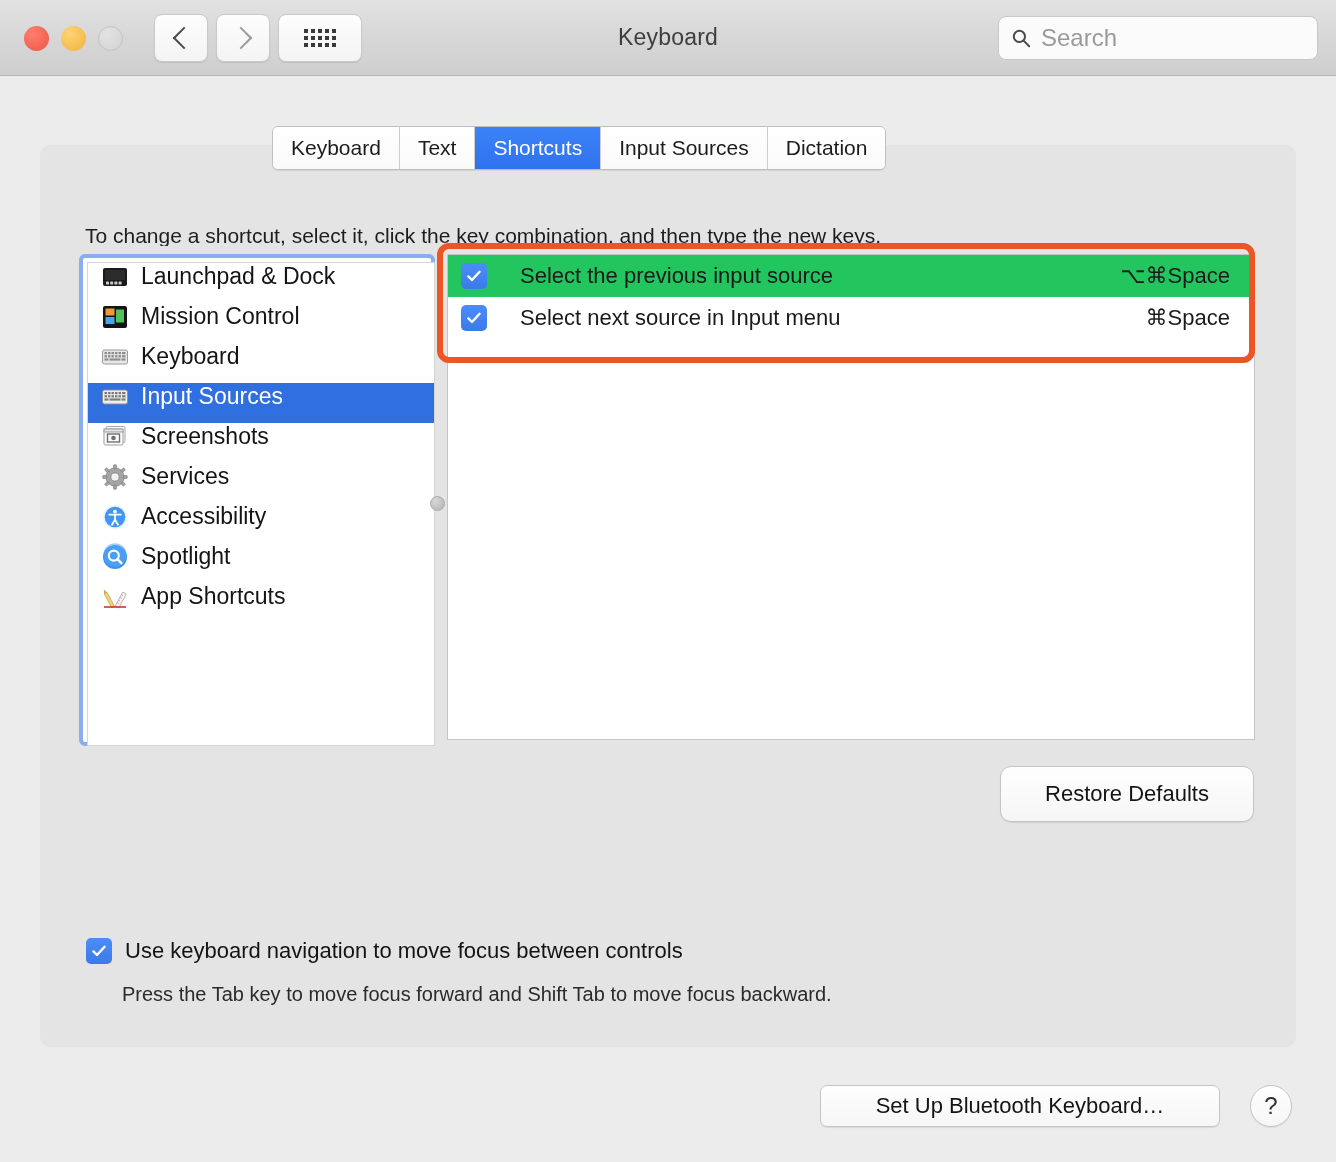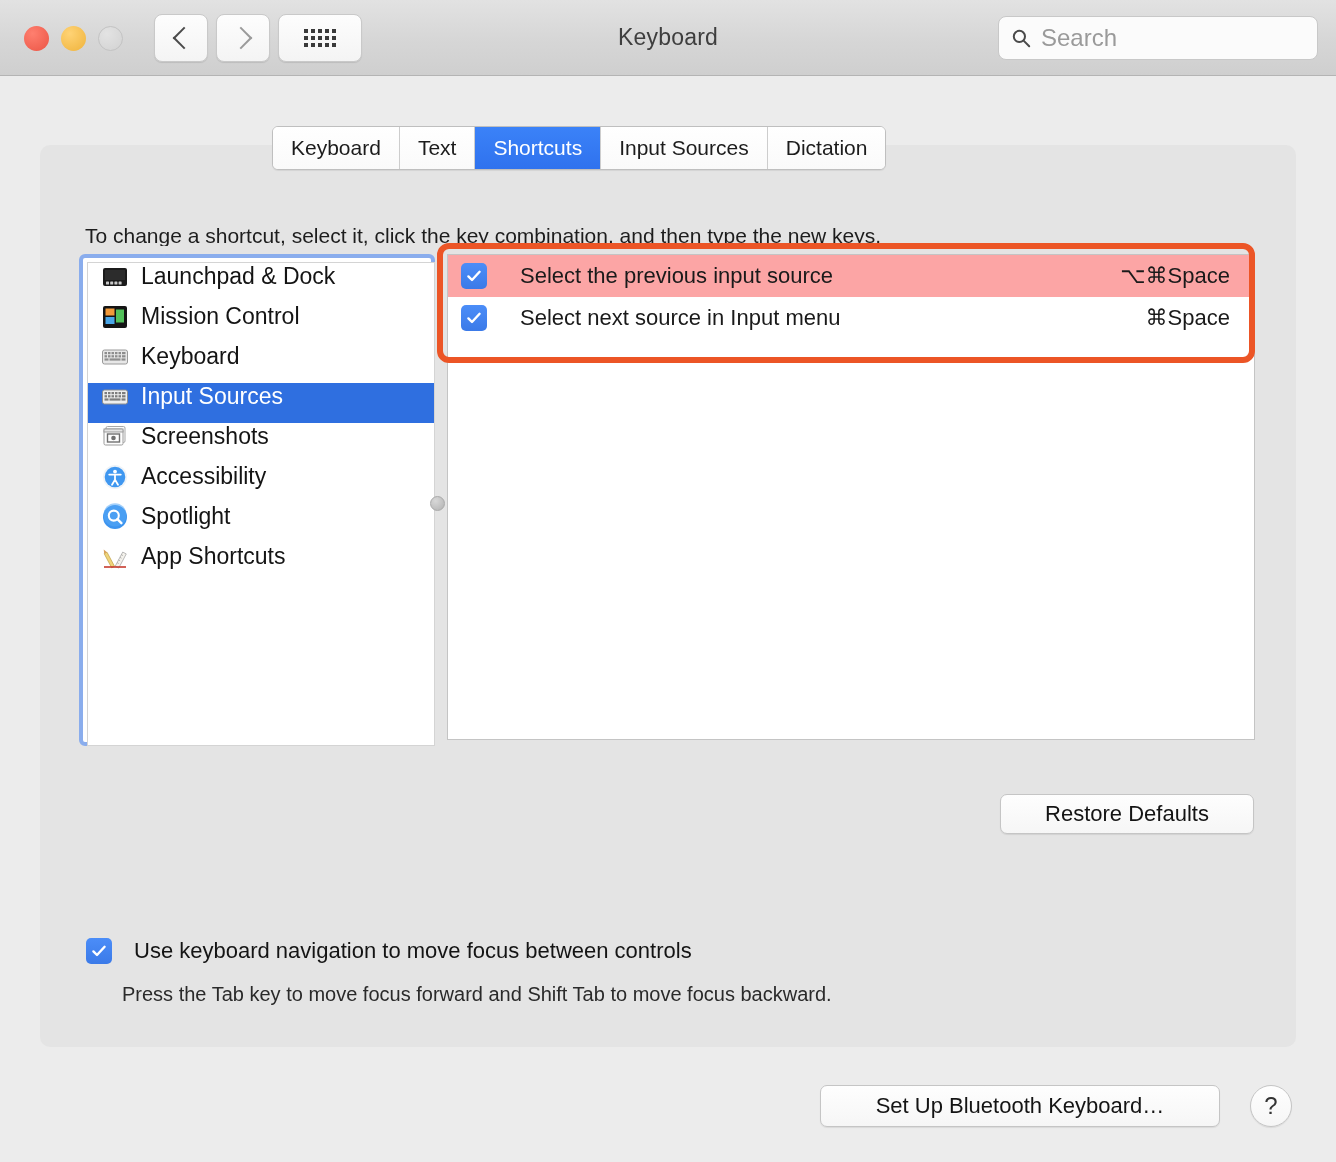--- a/index.html
+++ b/index.html
@@ -146,21 +146,21 @@
   .shortcuts-panel {
     position: absolute; left: 447px; top: 254px;
     width: 808px; height: 486px;
     background: #ffffff; border: 1px solid #c4c4c4;
     box-sizing: border-box;
   }
   .sc-row {
     display: flex; align-items: center;
     height: 42px; padding-left: 13px; font-size: 22px; color: #1a1a1a;
   }
-  .sc-row.alt { background: #fca5a5; }
+  .sc-row.alt { background: #22c55e; }
   .cbox {
     width: 26px; height: 26px; border-radius: 5px;
     background: linear-gradient(180deg,#4b8df8,#3b7ae8);
     display: flex; align-items: center; justify-content: center; flex: none;
   }
   .cbox svg { display: block; }
   .sc-label { margin-left: 33px; flex: 1; }
   .sc-key { font-size: 22px; color: #1a1a1a; padding-right: 24px; letter-spacing: 0px; white-space: nowrap; }
 
   
@@ -173,32 +173,32 @@
 
   
   .btn {
     background: linear-gradient(180deg,#fefefe,#f6f6f6);
     border: 1px solid #c5c5c5; border-radius: 7px;
     box-shadow: 0 1px 1px rgba(0,0,0,.08);
     font-size: 22px; color: #141414;
     display: flex; align-items: center; justify-content: center;
     box-sizing: border-box;
   }
-  .restore-btn { position: absolute; left: 1000px; top: 794px; width: 254px; height: 40px; }
+  .restore-btn { position: absolute; left: 1000px; top: 766px; width: 254px; height: 56px; border-radius: 11px; }
   .bt-btn { position: absolute; left: 820px; top: 1085px; width: 400px; height: 42px; }
   .help-btn {
     position: absolute; left: 1250px; top: 1085px;
     width: 42px; height: 42px; border-radius: 50%;
     font-size: 24px; color: #333;
   }
 
   
   .navcheck {
     position: absolute; left: 86px; top: 938px;
-    display: flex; align-items: center; gap: 22px;
+    display: flex; align-items: center; gap: 13px;
   }
   .navcheck .lbl { font-size: 22px; color: #141414; }
   .subnote {
     position: absolute; left: 122px; top: 983px;
     font-size: 20px; color: #2a2a2a;
   }
 </style>
 </head>
 <body>
 
@@ -342,20 +342,39 @@
         <svg class="sicon" viewBox="0 0 28 28">
           <rect x="5" y="3.5" width="19" height="16" rx="1.5" fill="#fbfbfb" stroke="#a8a8a8"></rect>
           <rect x="3" y="6" width="19" height="16" rx="1.5" fill="#fdfdfd" stroke="#9b9b9b"></rect>
           <rect x="3" y="6" width="19" height="3" fill="#e4e4e4" stroke="#9b9b9b"></rect>
           <rect x="6.5" y="11" width="12" height="8" fill="none" stroke="#6f6f6f" stroke-width="1.4"></rect>
           <circle cx="12.5" cy="15" r="2.3" fill="#6f6f6f"></circle>
         </svg>
         <span>Screenshots</span>
       </div>
 
+      <div class="srow">
+        <svg class="sicon" viewBox="0 0 28 28">
+          <g fill="#a5a5a5" stroke="#7e7e7e" stroke-width=".7">
+            <circle cx="14" cy="14" r="9.2"></circle>
+          </g>
+          <g fill="#a5a5a5" stroke="#7e7e7e" stroke-width=".7">
+            <rect x="12.6" y="1.8" width="2.8" height="4" rx=".5"></rect>
+            <rect x="12.6" y="22.2" width="2.8" height="4" rx=".5"></rect>
+            <rect x="1.8" y="12.6" width="4" height="2.8" rx=".5"></rect>
+            <rect x="22.2" y="12.6" width="4" height="2.8" rx=".5"></rect>
+            <rect x="4.6" y="5.2" width="2.8" height="4" rx=".5" transform="rotate(-45 6 7.2)"></rect>
+            <rect x="20.6" y="5.2" width="2.8" height="4" rx=".5" transform="rotate(45 22 7.2)"></rect>
+            <rect x="4.6" y="18.8" width="2.8" height="4" rx=".5" transform="rotate(45 6 20.8)"></rect>
+            <rect x="20.6" y="18.8" width="2.8" height="4" rx=".5" transform="rotate(-45 22 20.8)"></rect>
+          </g>
+          <circle cx="14" cy="14" r="4.1" fill="#f2f2f2" stroke="#7e7e7e" stroke-width=".7"></circle>
+        </svg>
+        <span>Services</span>
+      </div>
 
       <div class="srow">
         <svg class="sicon" viewBox="0 0 28 28">
           <circle cx="14" cy="14" r="12" fill="#eef3f8"></circle>
           <circle cx="14" cy="14" r="10.3" fill="#3f97f0"></circle>
           <circle cx="14" cy="8.6" r="1.9" fill="#ffffff"></circle>
           <path d="M8.2 11.6h11.6M14 11.6v5M14 16.6l-3 5.2M14 16.6l3 5.2" stroke="#ffffff" stroke-width="1.8" stroke-linecap="round" fill="none"></path>
         </svg>
         <span>Accessibility</span>
       </div>

